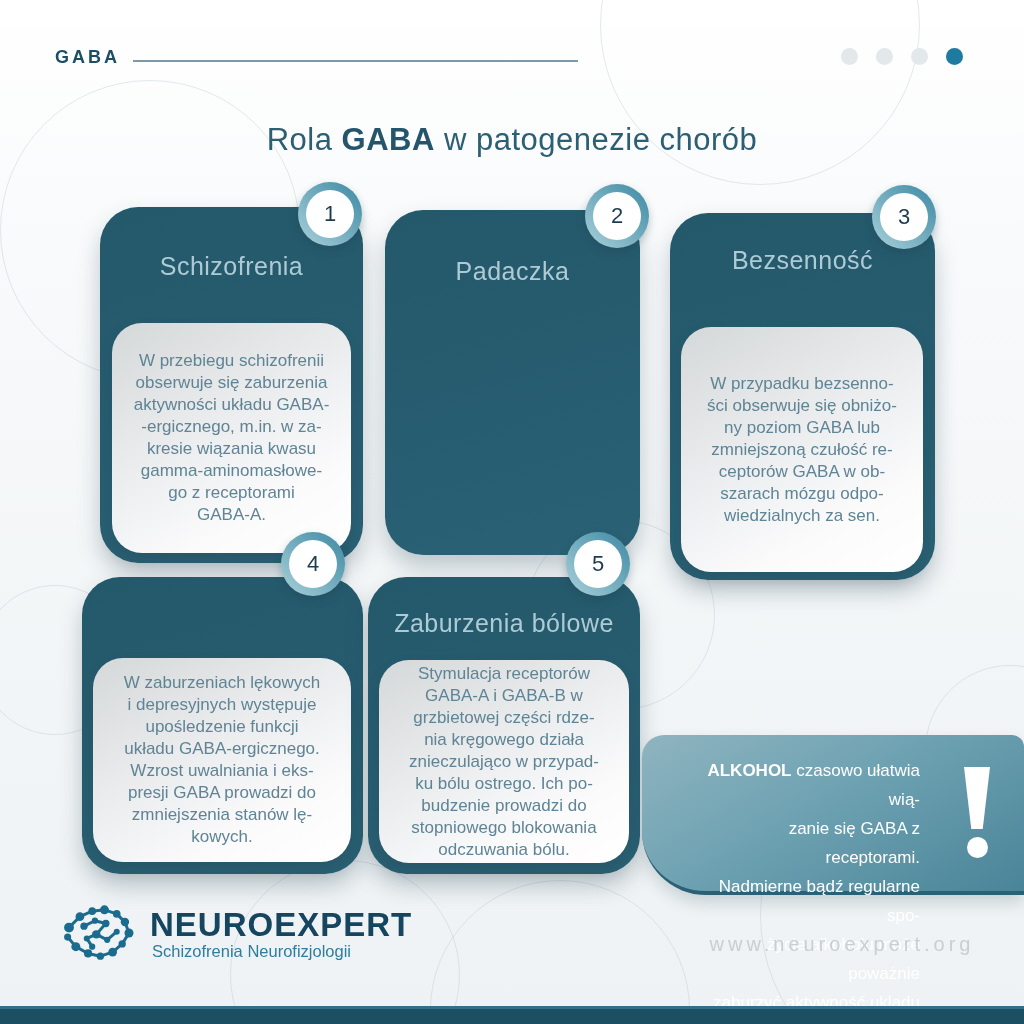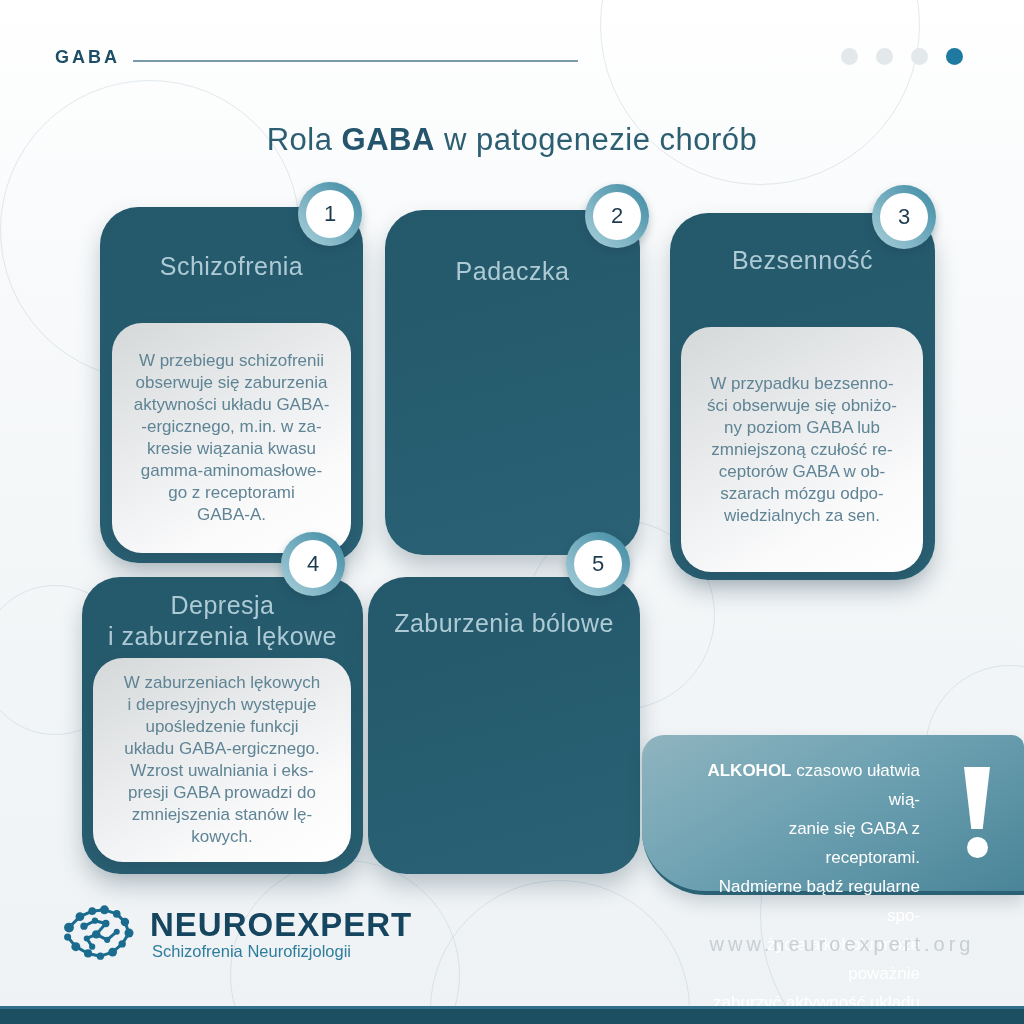--- a/index.html
+++ b/index.html
@@ -132,35 +132,44 @@
     <div class="panel-text">W przypadku bezsenno-
 ści obserwuje się obniżo-
 ny poziom GABA lub
 zmniejszoną czułość re-
 ceptorów GABA w ob-
 szarach mózgu odpo-
 wiedzialnych za sen.</div>
   </div>
 </div>
 <div class="card card4">
-  <div class="card-title">Depresja
-i zaburzenia lękowe</div>
   <div class="panel">
     <div class="panel-text">W zaburzeniach lękowych
 i depresyjnych występuje
 upośledzenie funkcji
 układu GABA-ergicznego.
 Wzrost uwalniania i eks-
 presji GABA prowadzi do
 zmniejszenia stanów lę-
 kowych.</div>
   </div>
 </div>
 <div class="card card5">
   <div class="card-title">Zaburzenia bólowe</div>
+  <div class="panel">
+    <div class="panel-text">Stymulacja receptorów
+GABA-A i GABA-B w
+grzbietowej części rdze-
+nia kręgowego działa
+znieczulająco w przypad-
+ku bólu ostrego. Ich po-
+budzenie prowadzi do
+stopniowego blokowania
+odczuwania bólu.</div>
+  </div>
 </div>
 
 <div class="badge b1">
     <div class="badge-inner">1</div>
   </div>
 <div class="badge b2">
     <div class="badge-inner">2</div>
   </div>
 <div class="badge b3">
     <div class="badge-inner">3</div>

